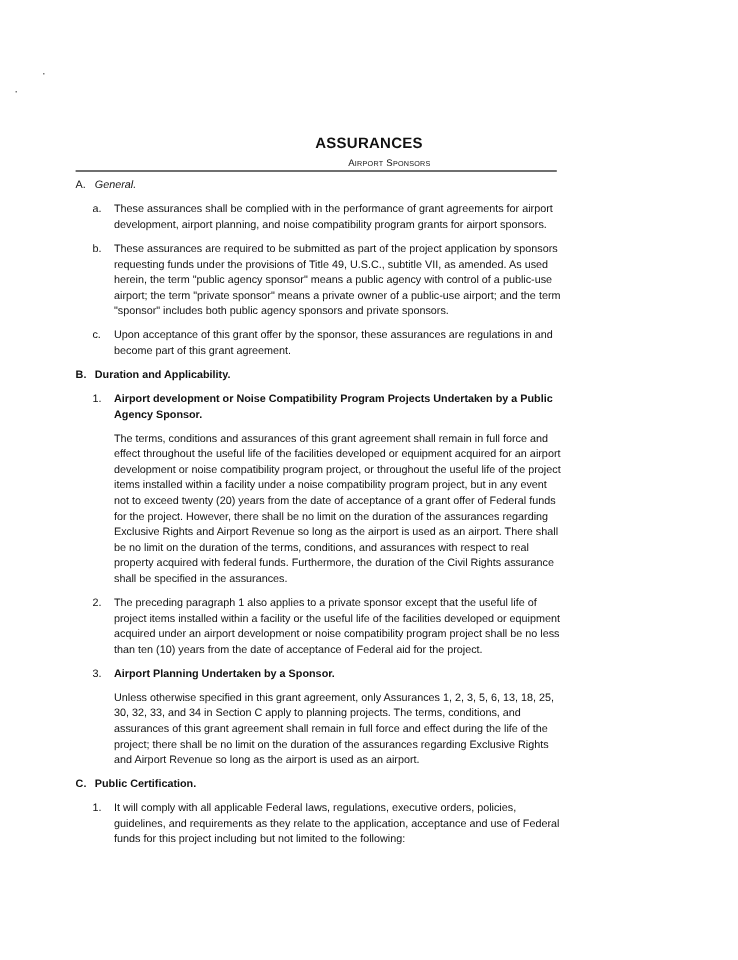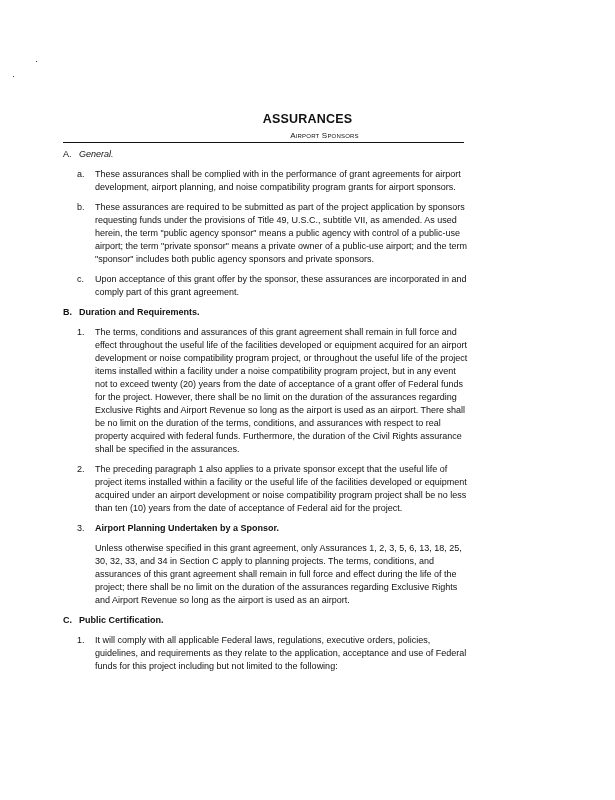--- a/index.html
+++ b/index.html
@@ -42,29 +42,30 @@
       <div class="item" style="margin-left:-16px;">
         <span class="lbl">a.</span>
         <div>These assurances shall be complied with in the performance of grant agreements for airport development, airport planning, and noise compatibility program grants for airport sponsors.</div>
       </div>
       <div class="item" style="margin-left:-16px;">
         <span class="lbl">b.</span>
         <div>These assurances are required to be submitted as part of the project application by sponsors requesting funds under the provisions of Title 49, U.S.C., subtitle VII, as amended.  As used herein, the term "public agency sponsor" means a public agency with control of a public-use airport; the term "private sponsor" means a private owner of a public-use airport; and the term "sponsor" includes both public agency sponsors and private sponsors.</div>
       </div>
       <div class="item" style="margin-left:-16px;">
         <span class="lbl">c.</span>
-        <div>Upon acceptance of this grant offer by the sponsor, these assurances are incorporated in and comply part of this grant agreement.</div>
+        <div>Upon acceptance of this grant offer by the sponsor, these assurances are regulations in and become part of this grant agreement.</div>
       </div>
     </div>
 
     <div class="sec">
       <span class="lbl">B.</span>
-      <div class="sec-title">Duration and Requirements.</div>
+      <div class="sec-title">Duration and Applicability.</div>
       <div class="item" style="margin-left:-16px;">
         <span class="lbl">1.</span>
+        <div class="bold">Airport development or Noise Compatibility Program Projects Undertaken by a Public Agency Sponsor.</div>
         <div style="margin-top:7px">The terms, conditions and assurances of this grant agreement shall remain in full force and effect throughout the useful life of the facilities developed or equipment acquired for an airport development or noise compatibility program project, or throughout the useful life of the project items installed within a facility under a noise compatibility program project, but in any event not to exceed twenty (20) years from the date of acceptance of a grant offer of Federal funds for the project.  However, there shall be no limit on the duration of the assurances regarding Exclusive Rights and Airport Revenue so long as the airport is used as an airport.  There shall be no limit on the duration of the terms, conditions, and assurances with respect to real property acquired with federal funds.  Furthermore, the duration of the Civil Rights assurance shall be specified in the assurances.</div>
       </div>
       <div class="item" style="margin-left:-16px;">
         <span class="lbl">2.</span>
         <div style="margin-top:7px">The preceding paragraph 1 also applies to a private sponsor except that the useful life of project items installed within a facility or the useful life of the facilities developed or equipment acquired under an airport development or noise compatibility program project shall be no less than ten (10) years from the date of acceptance of Federal aid for the project.</div>
       </div>
       <div class="item" style="margin-left:-16px;">
         <span class="lbl">3.</span>
         <div class="bold">Airport Planning Undertaken by a Sponsor.</div>
         <div style="margin-top:7px">Unless otherwise specified in this grant agreement, only Assurances 1, 2, 3, 5, 6, 13, 18, 25, 30, 32, 33, and 34 in Section C apply to planning projects.  The terms, conditions, and assurances of this grant agreement shall remain in full force and effect during the life of the project; there shall be no limit on the duration of the assurances regarding Exclusive Rights and Airport Revenue so long as the airport is used as an airport.</div>

